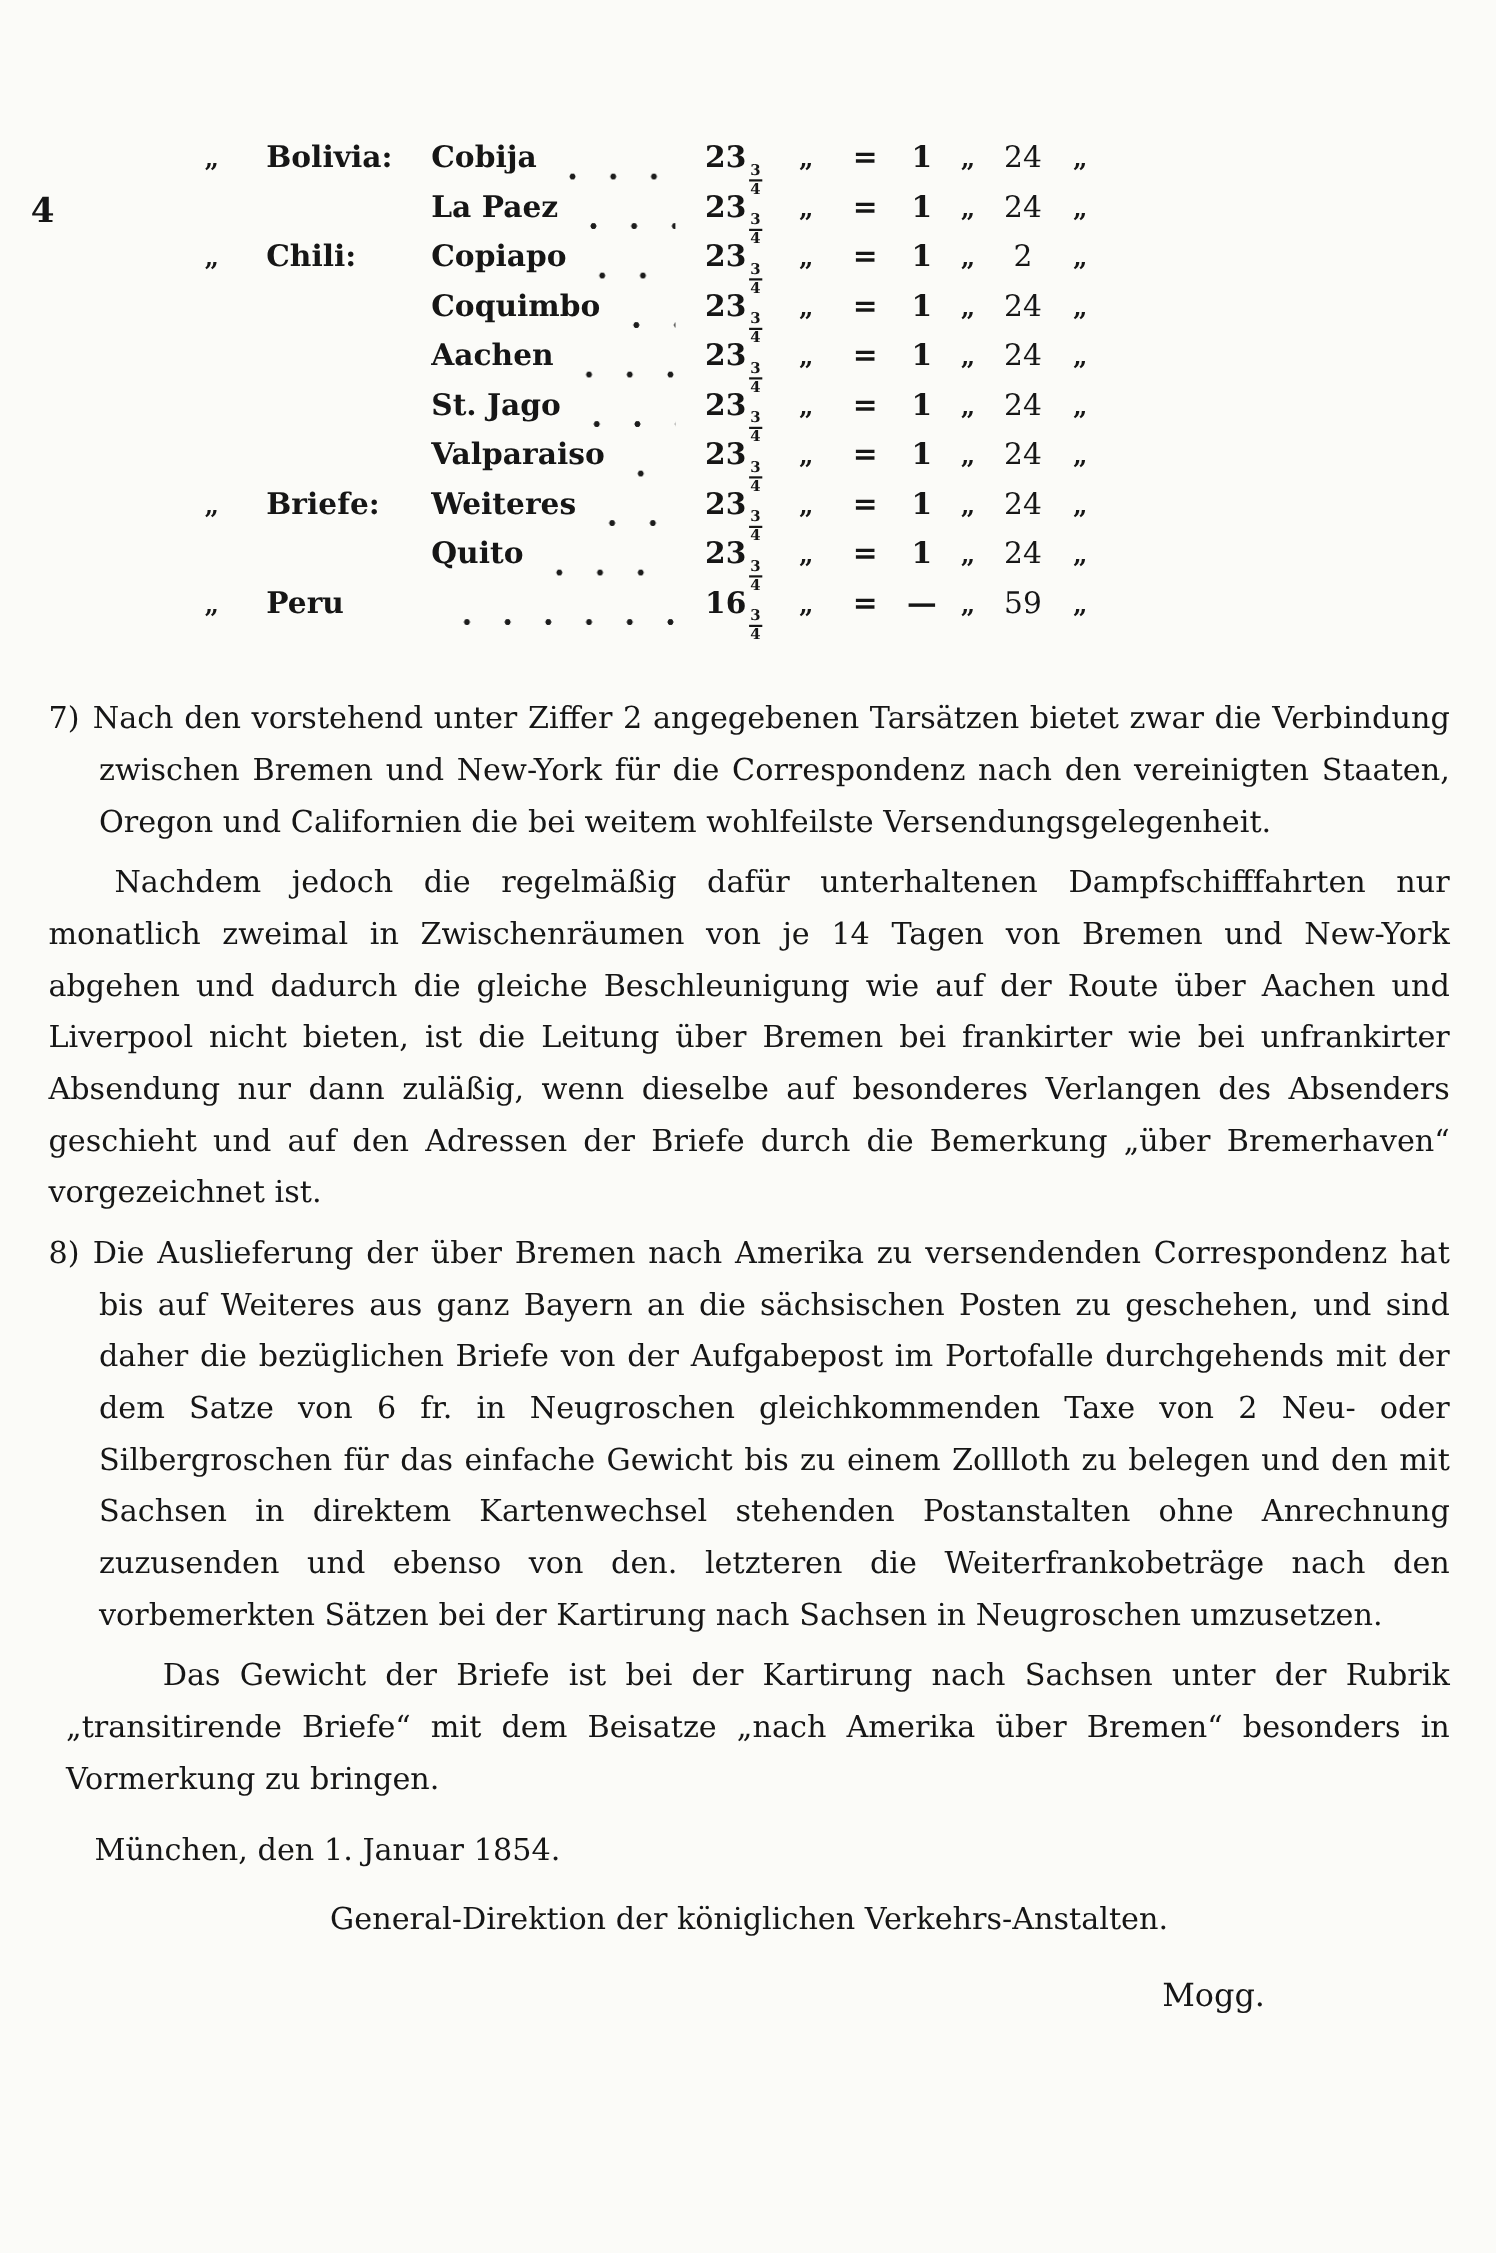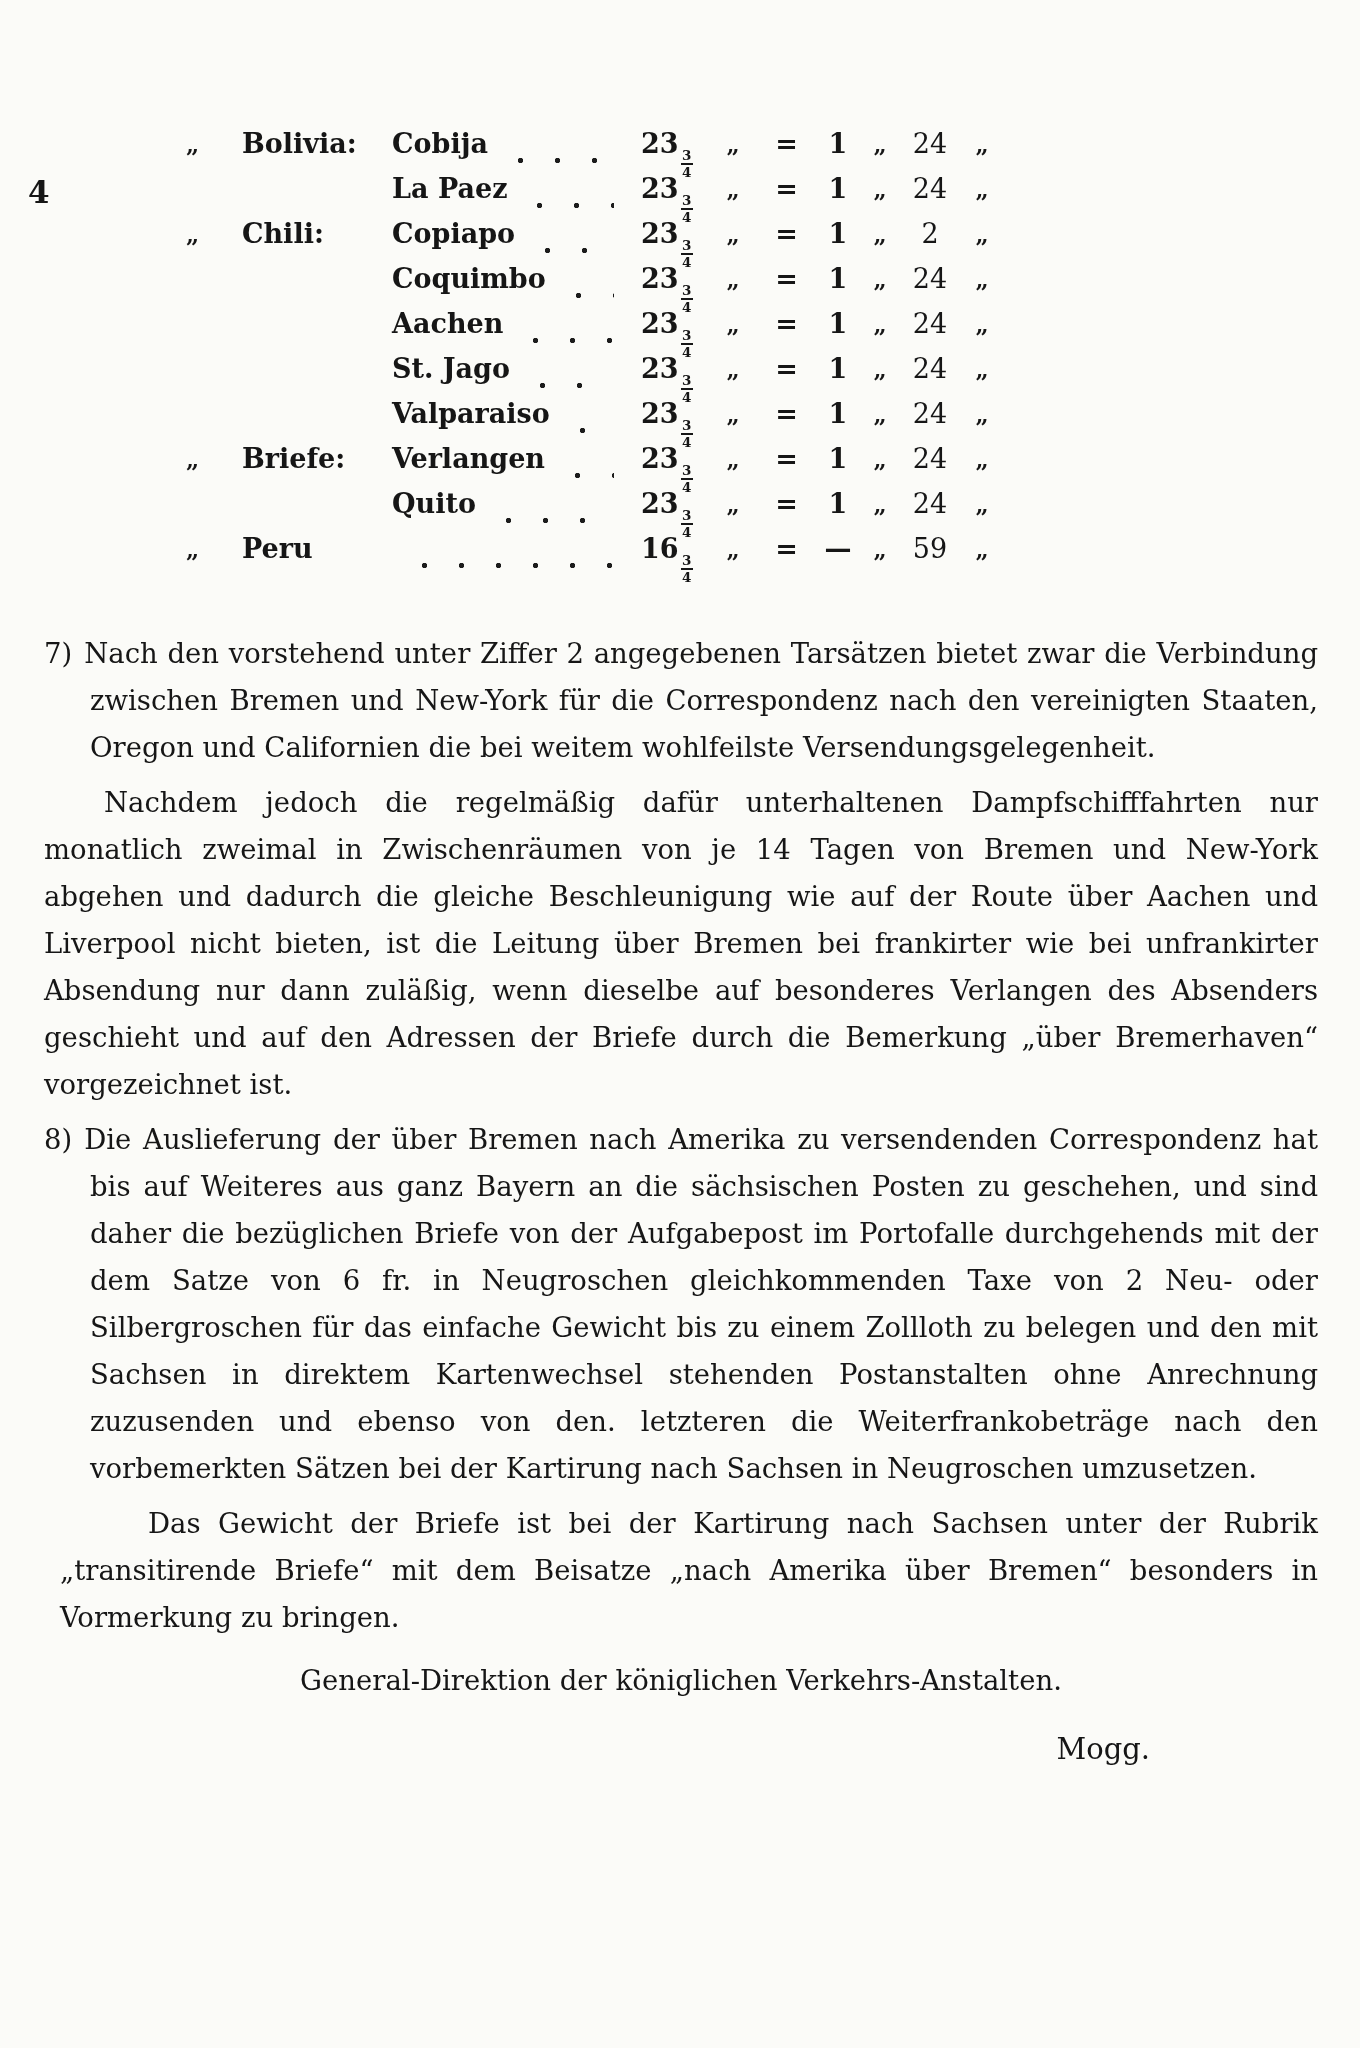--- a/index.html
+++ b/index.html
@@ -194,21 +194,21 @@
       <span class="c-eq">=</span>
       <span class="c-t">1</span>
       <span class="c-dq2">„</span>
       <span class="c-g">24</span>
       <span class="c-dq3">„</span>
     </div>
 
     <div class="trow">
       <span class="c-lead">„</span>
       <span class="c-country">Briefe:</span>
-      <span class="c-city">Verlangen</span>
+      <span class="c-city">Weiteres</span>
       <span class="leader"></span>
       <span class="c-rate"><span>23</span><span class="frac">
             <span class="fn">3</span>
             <span class="fd">4</span>
           </span></span>
       <span class="c-dq">„</span>
       <span class="c-eq">=</span>
       <span class="c-t">1</span>
       <span class="c-dq2">„</span>
       <span class="c-g">24</span>
@@ -255,20 +255,21 @@
 
     <p class="num-para"><span class="num">7)</span><span>Nach den vorstehend unter Ziffer 2 angegebenen Tarsätzen bietet zwar die Verbindung zwischen Bremen und New-York für die Correspondenz nach den vereinigten Staaten, Oregon und Californien die bei weitem wohlfeilste Versendungsgelegenheit.</span></p>
 
     <p class="sub-para"><span>Nachdem jedoch die regelmäßig dafür unterhaltenen Dampfschifffahrten nur monatlich zweimal in Zwischenräumen von je 14 Tagen von Bremen und New-York abgehen und dadurch die gleiche Beschleunigung wie auf der Route über Aachen und Liverpool nicht bieten, ist die Leitung über Bremen bei frankirter wie bei unfrankirter Absendung nur dann zuläßig, wenn dieselbe auf besonderes Verlangen des Absenders geschieht und auf den Adressen der Briefe durch die Bemerkung „über Bremerhaven“ vorgezeichnet ist.</span></p>
 
     <p class="num-para"><span class="num">8)</span><span>Die Auslieferung der über Bremen nach Amerika zu versendenden Correspondenz hat bis auf Weiteres aus ganz Bayern an die sächsischen Posten zu geschehen, und sind daher die bezüglichen Briefe von der Aufgabepost im Portofalle durchgehends mit der dem Satze von 6 fr. in Neugroschen gleichkommenden Taxe von 2 Neu- oder Silbergroschen für das einfache Gewicht bis zu einem Zollloth zu belegen und den mit Sachsen in direktem Kartenwechsel stehenden Postanstalten ohne Anrechnung zuzusenden und ebenso von den. letzteren die Weiterfrankobeträge nach den vorbemerkten Sätzen bei der Kartirung nach Sachsen in Neugroschen umzusetzen.</span></p>
 
     <p class="sub-para2"><span>Das Gewicht der Briefe ist bei der Kartirung nach Sachsen unter der Rubrik „transitirende Briefe“ mit dem Beisatze „nach Amerika über Bremen“ besonders in Vormerkung zu bringen.</span></p>
 
 
+    <p class="dateline">München, den 1. Januar 1854.</p>
 
     <p class="sig-org">General-Direktion der königlichen Verkehrs-Anstalten.</p>
 
 
     <p class="sig-clerk">Mogg.</p>
 
   </div>
 
 </div>
 

